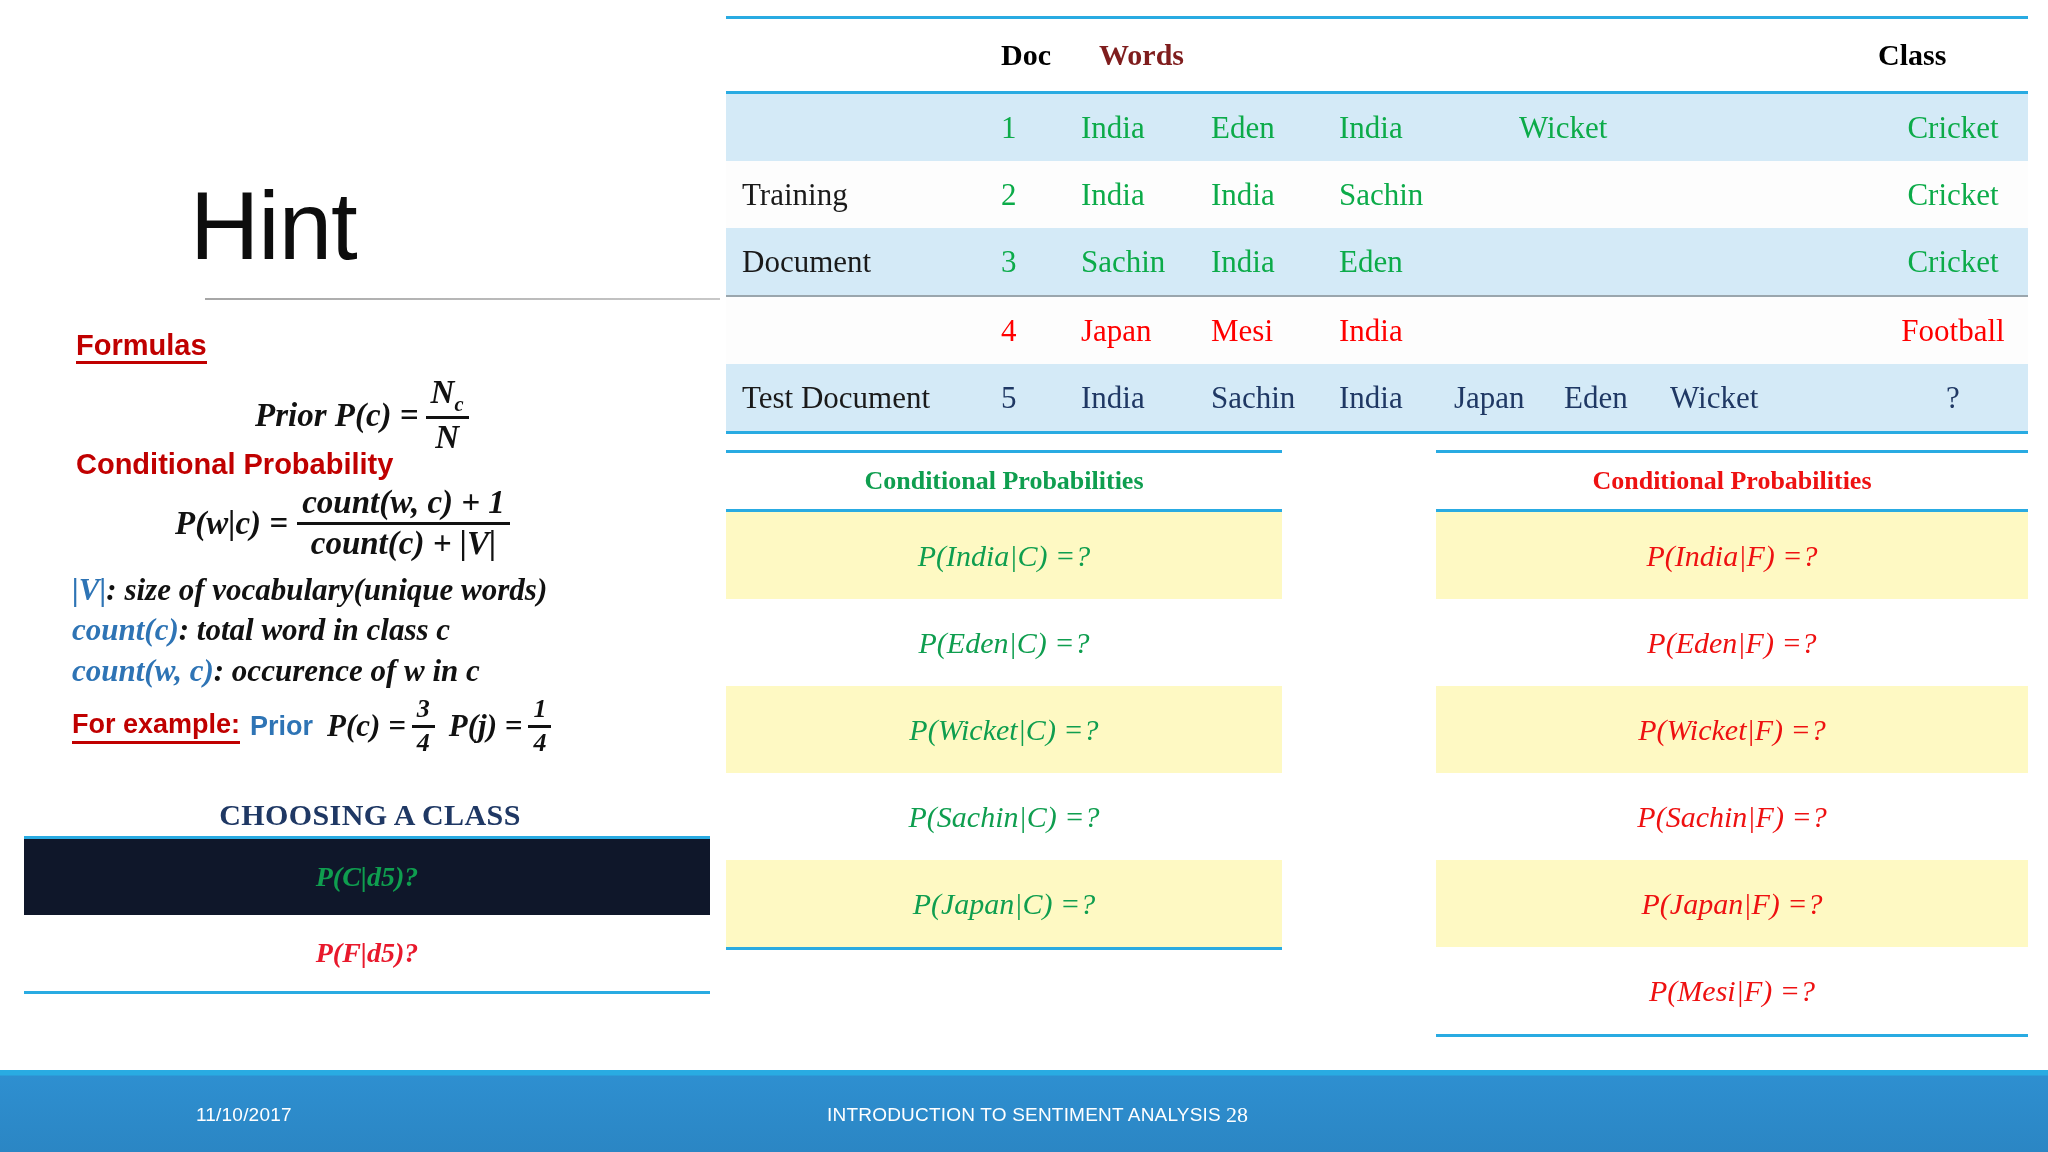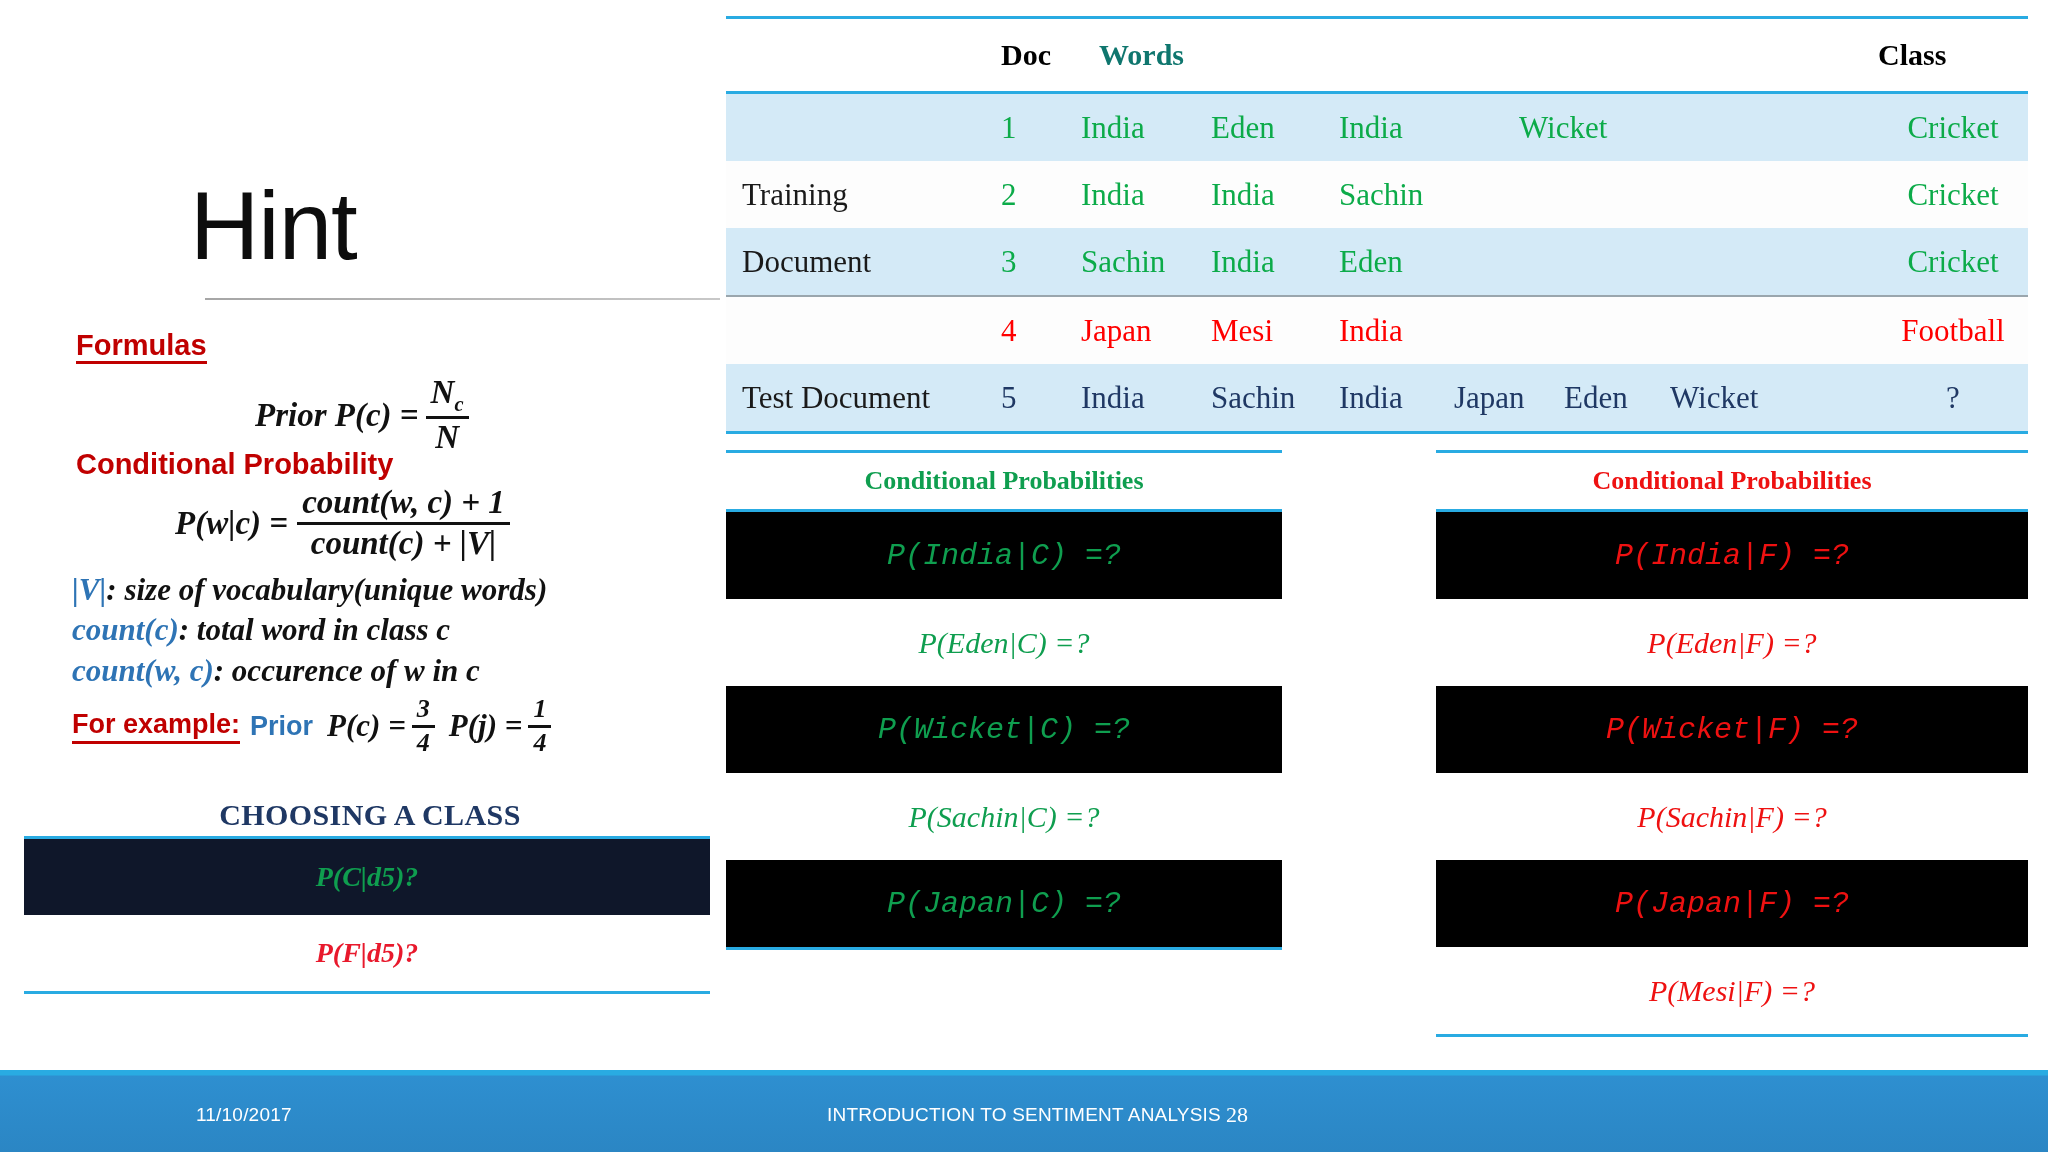--- a/index.html
+++ b/index.html
@@ -119,21 +119,21 @@
     border-bottom:3px solid #29abe2;
     font-family:"Liberation Serif", serif;
   }
   .dt-head{
     display:flex;align-items:center;height:72px;
     border-bottom:3px solid #29abe2;
     background:#ffffff;
   }
   .dt-head .c-label{width:275px;}
   .dt-head .c-doc{width:80px;font-weight:bold;font-size:30px;color:#000;}
-  .dt-head .c-words{flex:1;font-weight:bold;font-size:30px;color:#0f766e;padding-left:18px;}
+  .dt-head .c-words{flex:1;font-weight:bold;font-size:30px;color:#7f1d1d;padding-left:18px;}
   .dt-head .c-class{width:150px;font-weight:bold;font-size:30px;color:#000;}
 
   .dt-body{position:relative;}
   .dt-row{display:flex;align-items:center;height:67px;}
   .dt-row .c-label{
     width:275px;padding-left:16px;font-size:31px;color:#1a1a1a;
     box-sizing:border-box;
   }
   .dt-row .c-doc{width:80px;font-size:31px;}
   .dt-row .c-words{flex:1;display:flex;align-items:center;}
@@ -169,21 +169,21 @@
     font-family:"Liberation Serif", serif;
     font-weight:bold;font-size:26px;
   }
   .cp-title.green{color:#0f9e4f;}
   .cp-title.red{color:#ee1111;}
   .cp-list{border-top:3px solid #29abe2;border-bottom:3px solid #29abe2;}
   .cp-item{
     height:87px;display:flex;align-items:center;justify-content:center;
     font-style:italic;font-size:30px;
   }
-  .cp-item.shade{background:#000000;font-family:Liberation Mono, monospace;}
+  .cp-item.shade{background:#fef9c3;}
   .cp-item.green{color:#0f9e4f;}
   .cp-item.red{color:#ee1111;}
 
   
   .footer{
     position:absolute;left:0;bottom:0;width:2048px;height:82px;
     background:linear-gradient(to bottom,#29abe2 0%,#29abe2 5px,#2e8fd0 6px,#2b86c4 100%);
     font-family:"Liberation Sans", sans-serif;
   }
   .footer-inner{position:absolute;inset:6px 0 0 0;}

